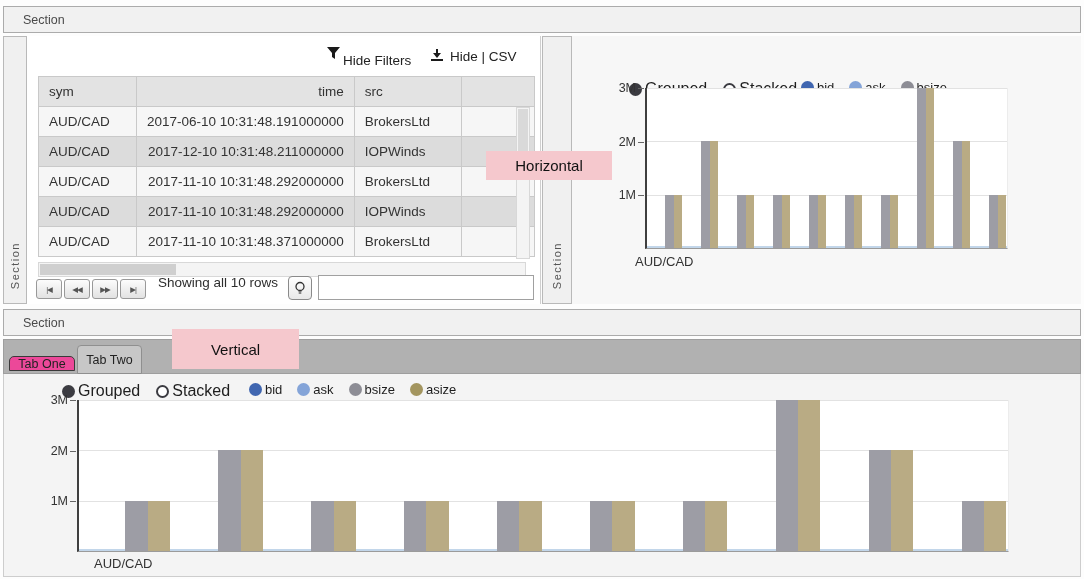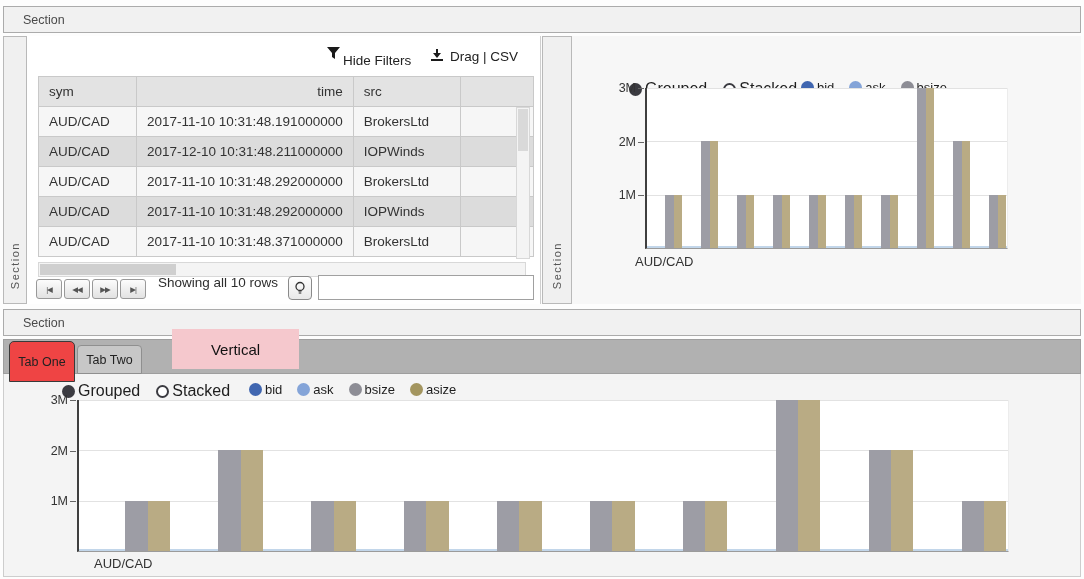--- a/index.html
+++ b/index.html
@@ -76,21 +76,21 @@
   .ystub { position:absolute; left:-7px; width:6px; height:1px; background:#666; }
   .bar   { position:absolute; bottom:0; }
   .basestrip { position:absolute; left:0; right:0; bottom:0; height:2px; }
   .xlabel { position:absolute; font-size:13px; color:#333; }
 
   
   .tabbar { position:absolute; left:3px; top:339px; width:1078px; height:35px; background:#b1b1b1;
             border:1px solid #9e9e9e; box-sizing:border-box; }
   .tab { position:absolute; box-sizing:border-box; display:flex; align-items:center;
          justify-content:center; font-size:12.5px; color:#222; }
-  .tab.active { left:5px; top:1px; width:66px; height:41px; background:#ef4444;
+  .tab.active { left:5px; top:16px; width:66px; height:15px; background:#ec4899;
                 border:1px solid #3a3a3a; border-radius:5px 5px 0 0; z-index:2; }
   .tab.inactive { left:73px; top:5px; width:65px; height:29px; background:#c7c7c7;
                   border:1px solid #8f8f8f; border-radius:4px 4px 0 0; }
 
   
   .pink { position:absolute; background:#f5c8cd; display:flex; align-items:center;
           justify-content:center; font-size:15px; color:#111; z-index:30; }
 </style>
 </head>
 <body>
@@ -114,41 +114,41 @@
     </span>
     <span class="tool-item" style="left:316px; top:17px">Hide Filters</span>
 
     <span class="tool-icon" style="left:403px; top:12px">
       <svg width="14" height="14" viewBox="0 0 14 14">
         <rect x="6" y="1" width="2" height="5" fill="#1a1a1a"></rect>
         <polygon points="3,5 11,5 7,10" fill="#1a1a1a"></polygon>
         <rect x="1" y="11" width="12" height="2" fill="#1a1a1a"></rect>
       </svg>
     </span>
-    <span class="tool-item" style="left:423px; top:13px">Drag | CSV</span>
+    <span class="tool-item" style="left:423px; top:13px">Hide | CSV</span>
 
     <table class="grid-table">
       <colgroup>
           <col style="width:98px">
           <col style="width:194px">
           <col style="width:107px">
           <col style="width:73px">
         </colgroup>
       <thead>
           <tr>
             <th>sym</th>
             <th class="time">time</th>
             <th>src</th>
             <th></th>
           </tr>
         </thead>
       <tbody>
           <tr>
             <td>AUD/CAD</td>
-            <td class="time">2017-11-10 10:31:48.191000000</td>
+            <td class="time">2017-06-10 10:31:48.191000000</td>
             <td>BrokersLtd</td>
             <td></td>
           </tr>
           <tr>
             <td>AUD/CAD</td>
             <td class="time">2017-12-10 10:31:48.211000000</td>
             <td>IOPWinds</td>
             <td></td>
           </tr>
           <tr>
@@ -337,15 +337,16 @@
     <div class="ytick" style="top: calc(66.6667% - 7px);">1M</div>
         <div class="ystub" style="top: 66.6667%;"></div>
         <div class="ytick" style="top: calc(33.3333% - 7px);">2M</div>
         <div class="ystub" style="top: 33.3333%;"></div>
         <div class="ytick" style="top: calc(0% - 7px);">3M</div>
         <div class="ystub" style="top: 0%;"></div>
       </div>
     <div class="xlabel" style="left:90px; top:182px">AUD/CAD</div>
   </div>
 
+  <div class="pink" style="left:486px; top:151px; width:126px; height:29px">Horizontal</div>
   <div class="pink" style="left:172px; top:329px; width:127px; height:40px">Vertical</div>
 
 </div>
 
 </body></html>

